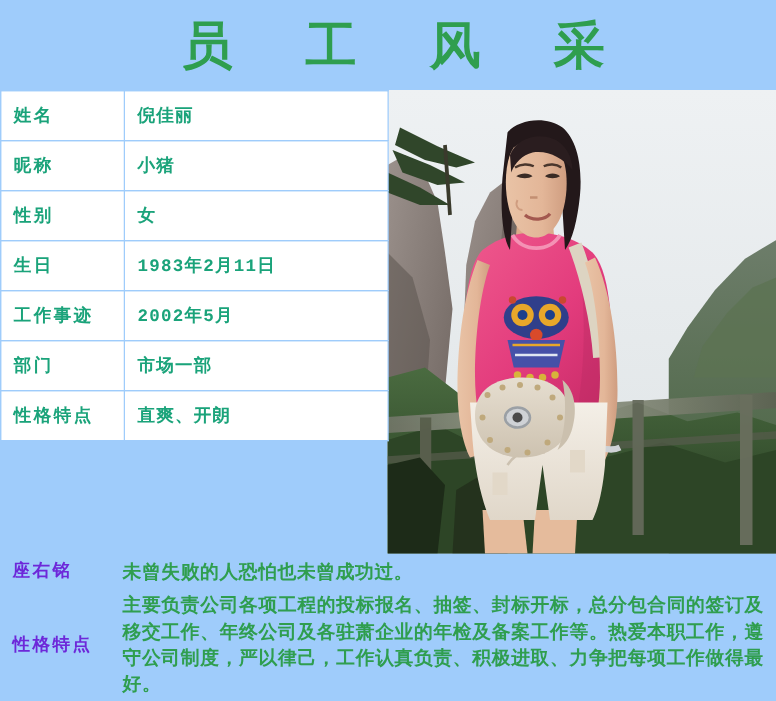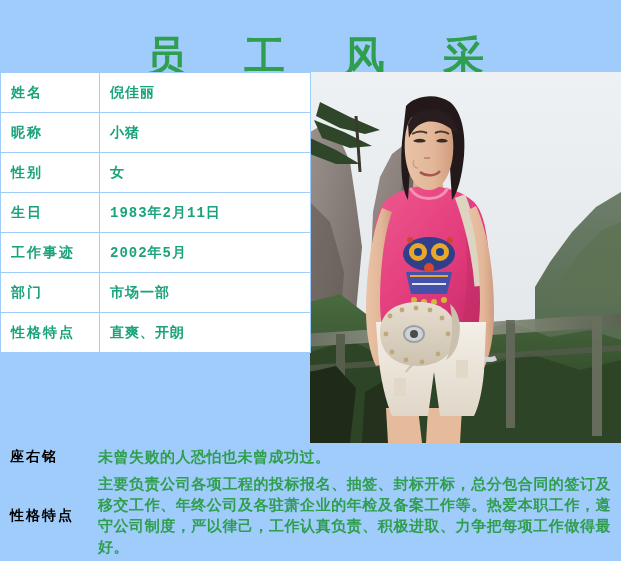--- a/index.html
+++ b/index.html
@@ -25,21 +25,20 @@
   #title-bar {
     position: absolute;
     left: 0;
     top: 0;
     width: 621px;
     height: 72px;
     display: flex;
     align-items: center;
     justify-content: center;
     background: #9fccfb;
-    margin-top: 20px;
   }
   #title-text {
     color: #2f9e4f;
     font-size: 41px;
     font-weight: bold;
     letter-spacing: 22px;
     text-indent: 22px;
     font-family: "DejaVu Serif", serif;
     line-height: 1;
     white-space: pre;
@@ -103,21 +102,21 @@
   #row-motto { top: 0px; height: 28px; align-items: center; }
   #row-deeds { top: 28px; height: 90px; align-items: center; }
 
   .blabel {
     width: 98px;
     flex: 0 0 98px;
     padding-left: 10px;
     box-sizing: border-box;
     font-size: 14px;
     font-weight: bold;
-    color: #000000;
+    color: #6d28d9;
     letter-spacing: 2px;
     font-family: "DejaVu Sans", sans-serif;
   }
   .bvalue {
     flex: 1 1 auto;
     padding-right: 10px;
     font-size: 15px;
     font-weight: bold;
     color: #2f9e4f;
     line-height: 21px;

